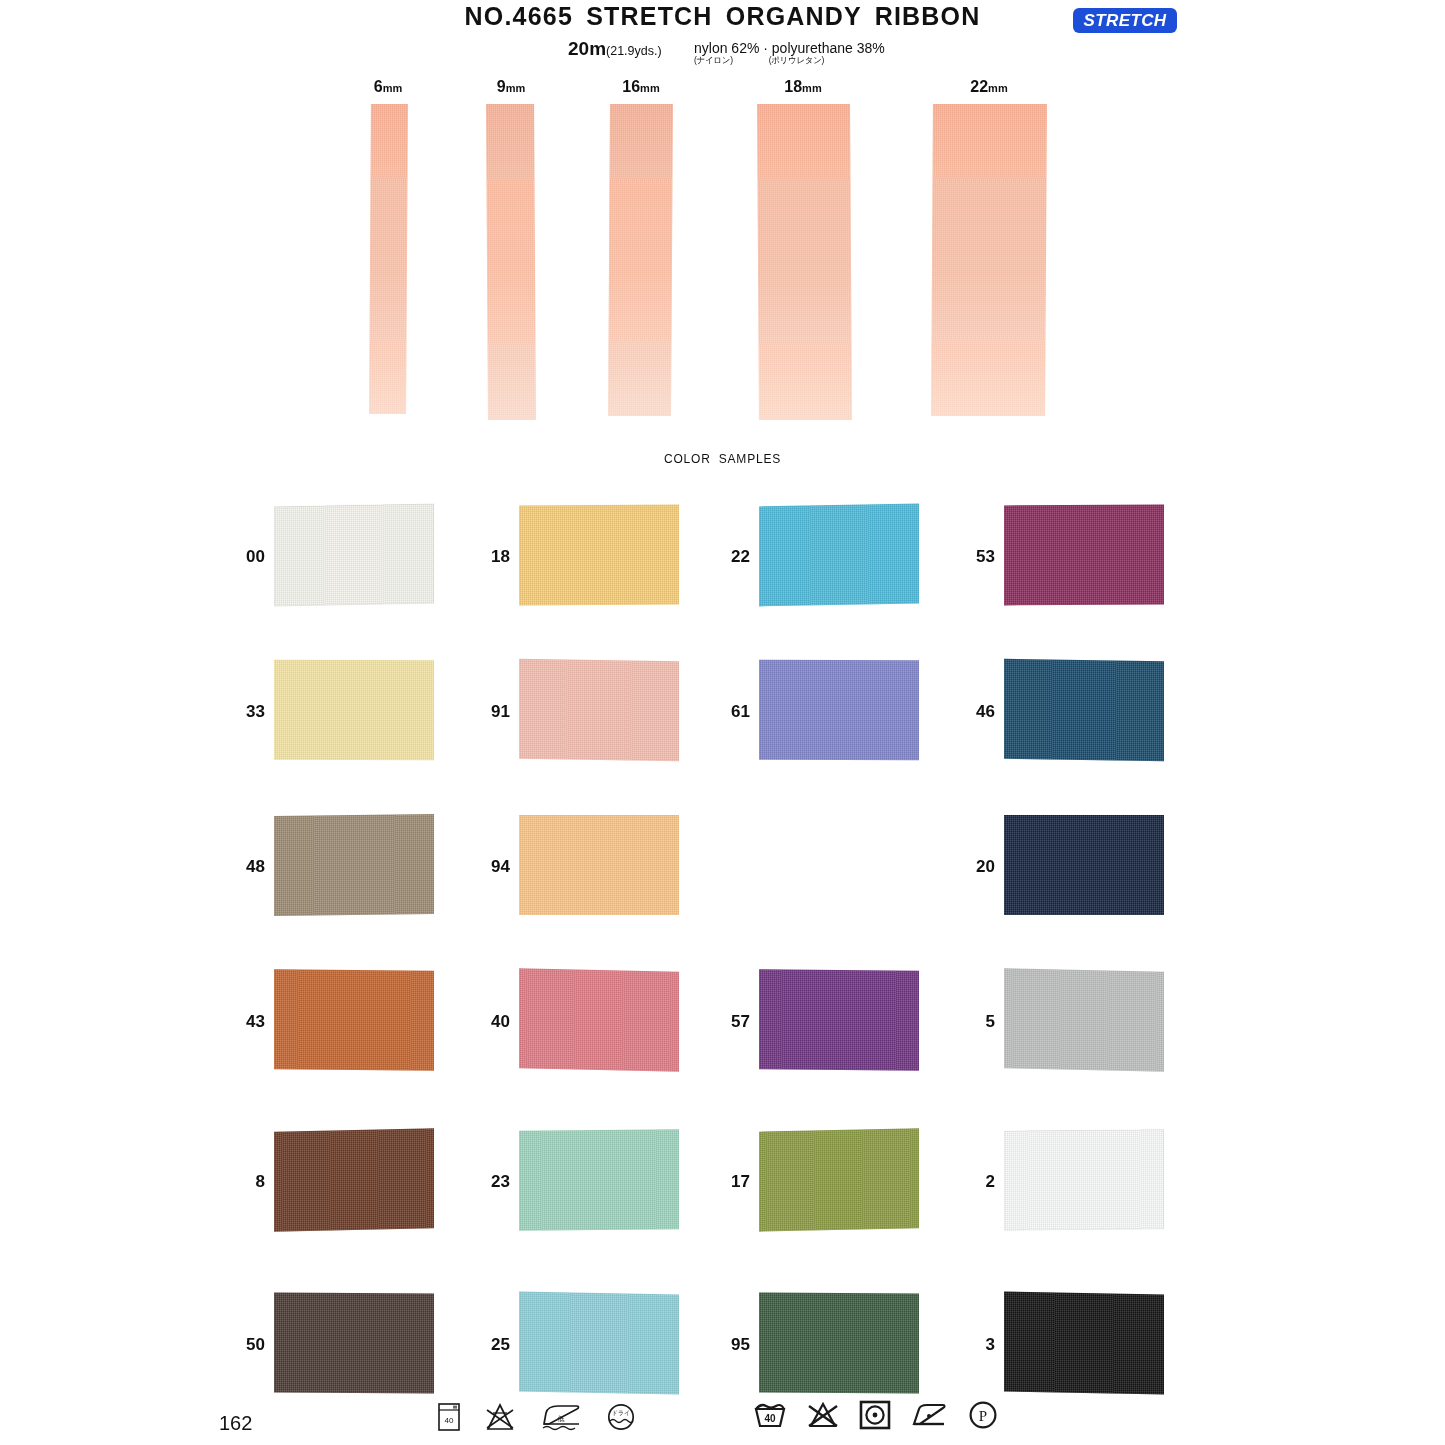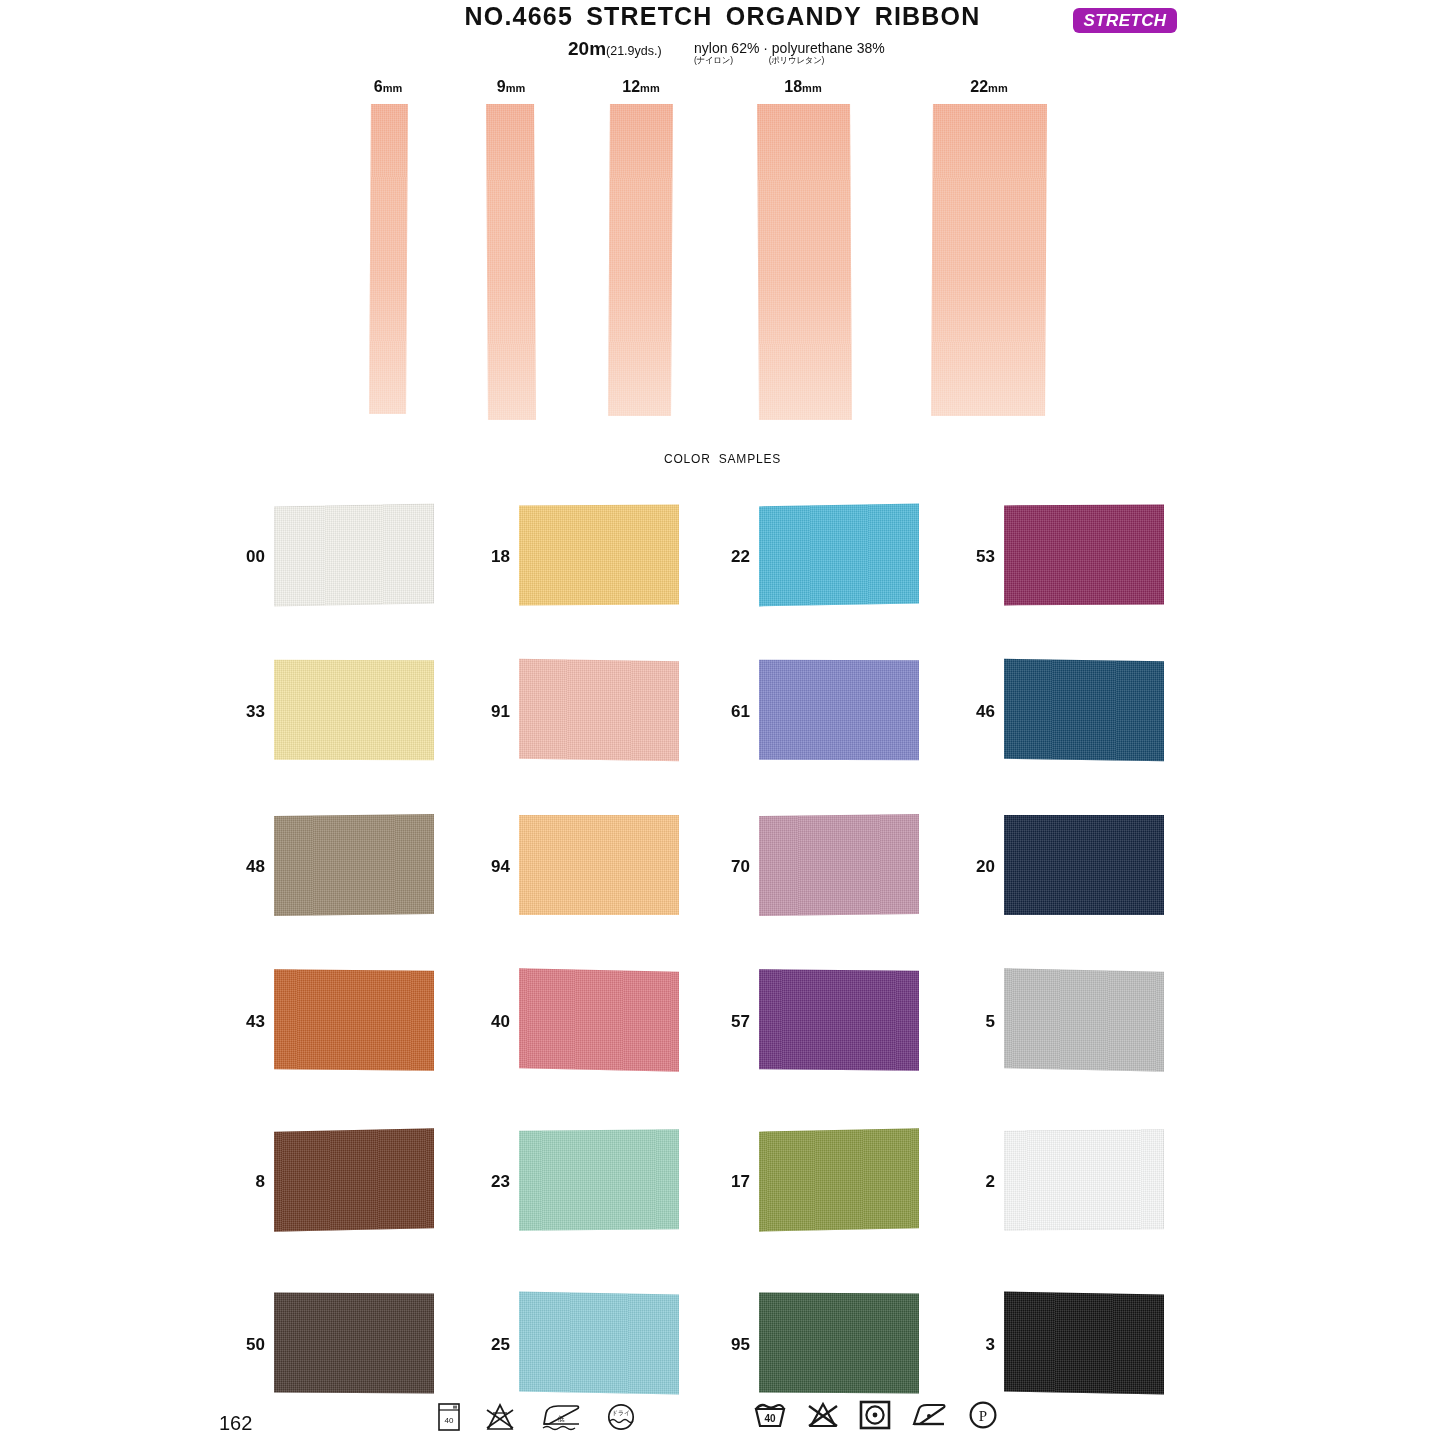--- a/index.html
+++ b/index.html
@@ -28,21 +28,21 @@
     letter-spacing: 1.2px;
     word-spacing: 5px;
     color: #111;
   }
   .stretch-badge {
     position: absolute;
     top: 8px;
     left: 1073px;
     width: 104px;
     height: 25px;
-    background: #a21caf;
+    background: #1d4ed8;
     border-radius: 6px;
     display: flex;
     align-items: center;
     justify-content: center;
   }
   .stretch-badge span {
     color: #ffffff;
     font-style: italic;
     font-weight: bold;
     font-size: 17px;
@@ -179,21 +179,21 @@
 <div class="widths">
     <div class="width-item">
       <div class="width-label" style="left: 343px; width: 90px;"><span>6</span><span class="unit">mm</span></div>
       <div class="ribbon" style="left: 370px; width: 37px; height: 310px; transform: skewX(-0.35deg);"></div>
     </div>
     <div class="width-item">
       <div class="width-label" style="left: 466px; width: 90px;"><span>9</span><span class="unit">mm</span></div>
       <div class="ribbon" style="left: 487px; width: 48px; height: 316px; transform: skewX(0.35deg);"></div>
     </div>
     <div class="width-item">
-      <div class="width-label" style="left: 596px; width: 90px;"><span>12</span><span class="unit">mm</span></div>
+      <div class="width-label" style="left: 596px; width: 90px;"><span>16</span><span class="unit">mm</span></div>
       <div class="ribbon" style="left: 609px; width: 63px; height: 312px; transform: skewX(-0.35deg);"></div>
     </div>
     <div class="width-item">
       <div class="width-label" style="left: 758px; width: 90px;"><span>18</span><span class="unit">mm</span></div>
       <div class="ribbon" style="left: 758px; width: 93px; height: 316px; transform: skewX(0.35deg);"></div>
     </div>
     <div class="width-item">
       <div class="width-label" style="left: 944px; width: 90px;"><span>22</span><span class="unit">mm</span></div>
       <div class="ribbon" style="left: 932px; width: 114px; height: 312px; transform: skewX(-0.35deg);"></div>
     </div>
@@ -253,26 +253,20 @@
     <div class="swatch-cell" style="left: 229px; top: 815px; width: 215px; height: 102px;">
       <div class="swatch-num" style="top: 42px; left: 0px;">48</div>
       <div class="swatch-chip" style="transform: skewY(-0.7deg);">
         <div class="fabric" style="background: rgb(155, 138, 114);"></div>
       </div>
     </div>
     <div class="swatch-cell" style="left: 474px; top: 815px; width: 215px; height: 102px;">
       <div class="swatch-num" style="top: 42px; left: 0px;">94</div>
       <div class="swatch-chip" style="transform: skewY(0deg);">
         <div class="fabric" style="background: rgb(249, 196, 134);"></div>
-      </div>
-    </div>
-    <div class="swatch-cell" style="left: 714px; top: 815px; width: 215px; height: 102px;">
-      <div class="swatch-num" style="top: 42px; left: 0px;">70</div>
-      <div class="swatch-chip" style="transform: skewY(-0.7deg);">
-        <div class="fabric" style="background: rgb(194, 149, 171);"></div>
       </div>
     </div>
     <div class="swatch-cell" style="left: 959px; top: 815px; width: 215px; height: 102px;">
       <div class="swatch-num" style="top: 42px; left: 0px;">20</div>
       <div class="swatch-chip" style="transform: skewY(0deg);">
         <div class="fabric" style="background: rgb(20, 36, 63);"></div>
       </div>
     </div>
     <div class="swatch-cell" style="left: 229px; top: 970px; width: 215px; height: 102px;">
       <div class="swatch-num" style="top: 42px; left: 0px;">43</div>

